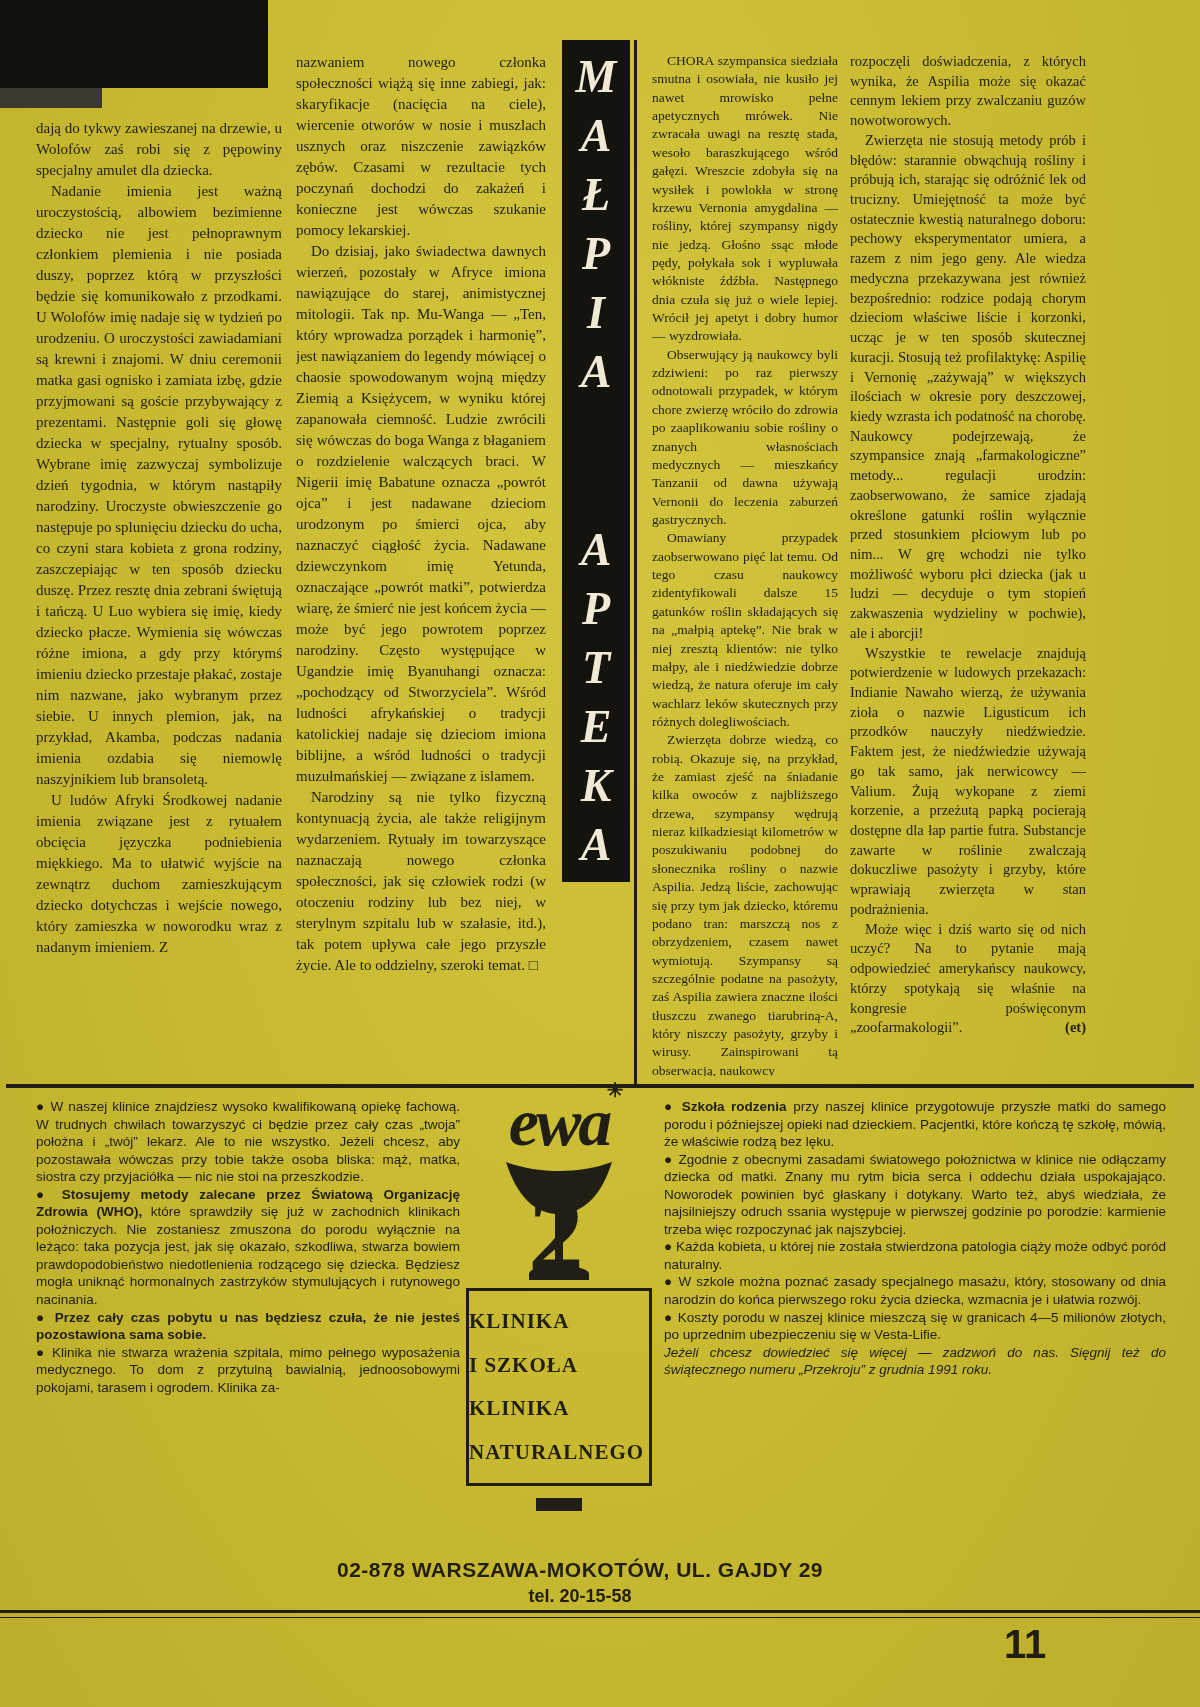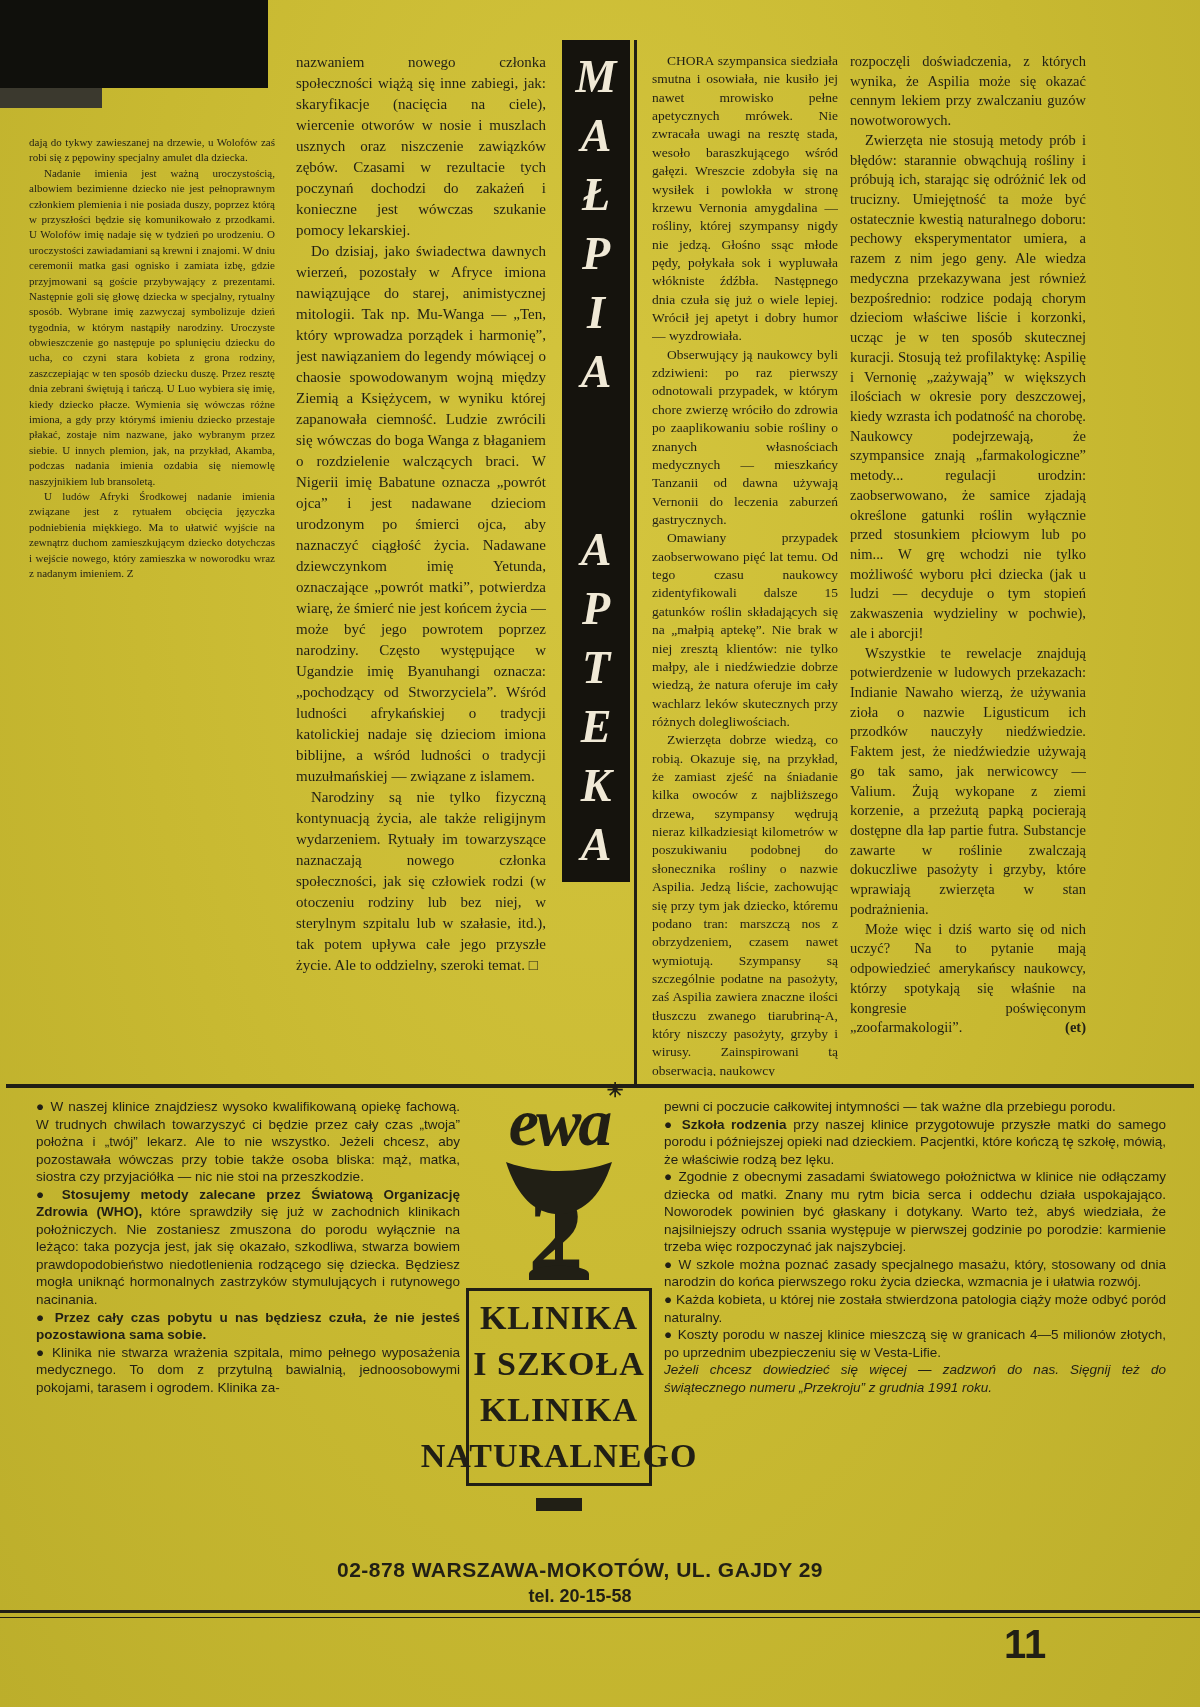--- a/index.html
+++ b/index.html
@@ -12,21 +12,21 @@
     overflow:hidden;
   }
   
   .photo-a { position:absolute; left:0; top:0; width:268px; height:88px; background:#10100c; }
   .photo-b { position:absolute; left:0; top:88px; width:102px; height:20px; background:#3b392e; }
 
   
   .col { position:absolute; text-align:justify; overflow:hidden; hyphens:auto; -webkit-hyphens:auto; }
   .col p { margin:0; }
   .col p.ind { text-indent:15px; }
-  .c1 { left:29px;  top:118px; width:246px; height:956px; font-size:11px;   line-height:1.40;margin-top:17px; }
+  .c1 { left:36px;  top:118px; width:246px; height:956px; font-size:15px;   line-height:1.40; }
   .c2 { left:296px; top:52px;  width:250px; height:1024px; font-size:15px;  line-height:1.40; }
   .c3 { left:652px; top:52px;  width:186px; height:1024px; font-size:13.5px; line-height:1.36; }
   .c4 { left:850px; top:52px;  width:236px; height:1024px; font-size:14.5px; line-height:1.36; }
   .sig { float:right; font-weight:bold; }
 
   
   .banner {
     position:absolute; left:562px; top:40px; width:68px; height:842px;
     background: var(--banner_bg,#15130d);
     display:flex; flex-direction:column; justify-content:space-between; align-items:center;
@@ -54,22 +54,22 @@
   .ad-center { position:absolute; left:464px; top:1088px; width:190px; text-align:center; }
   .ewa-word {
     position:relative; display:inline-block;
     font-family:"Liberation Serif", serif; font-style:italic; font-weight:bold;
     font-size:68px; line-height:1; letter-spacing:-3px;text-align:center;
   }
   .ewa-star { position:absolute; top:-8px; left:98px; font-size:20px; font-style:normal; letter-spacing:0; }
   .chalice { display:block; margin:-8px auto 0; color:var(--ink,#211f15); }
   .clinic-box {
     margin:4px auto 0; width:186px; height:198px; border:3px solid var(--ink,#211f15);
-    display:flex; flex-direction:column; justify-content:space-evenly; align-items:center;
-    font-family:"Liberation Serif", serif; font-size:34px; letter-spacing:1px; font-weight:bold;
+    display:flex; flex-direction:column; justify-content:space-evenly; align-items:flex-start;
+    font-family:"Liberation Serif", serif; font-size:21px; letter-spacing:1px; font-weight:bold;
   }
   .black-bar { width:46px; height:13px; background:var(--ink,#211f15); margin:12px auto 0; }
 
   .ad-address { position:absolute; left:0; top:1558px; width:1160px; text-align:center; font-family:Liberation Sans, sans-serif; font-weight:bold; }
   .addr1 { font-size:21px; letter-spacing:.5px; }
   .addr2 { font-size:18px; margin-top:4px; }
 
   
   .footer-rule  { position:absolute; left:0; top:1610px; width:1200px; height:3px; background:var(--ink,#211f15); }
   .footer-rule2 { position:absolute; left:0; top:1617px; width:1200px; height:1px; background:var(--ink,#211f15); }
@@ -155,25 +155,24 @@
     <div class="clinic-box">
       <div>KLINIKA</div>
       <div>I SZKOŁA</div>
       <div>KLINIKA</div>
       <div>NATURALNEGO</div>
     </div>
     <div class="black-bar"></div>
   </div>
 
   <div class="ad-col ad-right">
-    <p>pewni ci poczucie całkowitej intymności — tak ważne dla przebiegu porodu.</p>
     <p><b>● Szkoła rodzenia</b><span> przy naszej klinice przygotowuje przyszłe matki do samego porodu i późniejszej opieki nad dzieckiem. Pacjentki, które kończą tę szkołę, mówią, że właściwie rodzą bez lęku.</span></p>
     <p><b></b><span>● Zgodnie z obecnymi zasadami światowego położnictwa w klinice nie odłączamy dziecka od matki. Znany mu rytm bicia serca i oddechu działa uspokajająco. Noworodek powinien być głaskany i dotykany. Warto też, abyś wiedziała, że najsilniejszy odruch ssania występuje w pierwszej godzinie po porodzie: karmienie trzeba więc rozpoczynać jak najszybciej.</span></p>
+    <p><b></b><span>● Każda kobieta, u której nie została stwierdzona patologia ciąży może odbyć poród naturalny.</span></p>
     <p><b></b><span>● W szkole można poznać zasady specjalnego masażu, który, stosowany od dnia narodzin do końca pierwszego roku życia dziecka, wzmacnia je i ułatwia rozwój.</span></p>
-    <p><b></b><span>● Każda kobieta, u której nie została stwierdzona patologia ciąży może odbyć poród naturalny.</span></p>
     <p><b></b><span>● Koszty porodu w naszej klinice mieszczą się w granicach 4—5 milionów złotych, po uprzednim ubezpieczeniu się w Vesta-Lifie.</span></p>
     <p class="ad-closing">Jeżeli chcesz dowiedzieć się więcej — zadzwoń do nas. Sięgnij też do świątecznego numeru „Przekroju” z grudnia 1991 roku.</p>
   </div>
 
   <div class="ad-address">
     <div class="addr1">02-878 WARSZAWA-MOKOTÓW,  UL. GAJDY 29</div>
     <div class="addr2">tel. 20-15-58</div>
   </div>
 
   <div class="footer-rule"></div>

